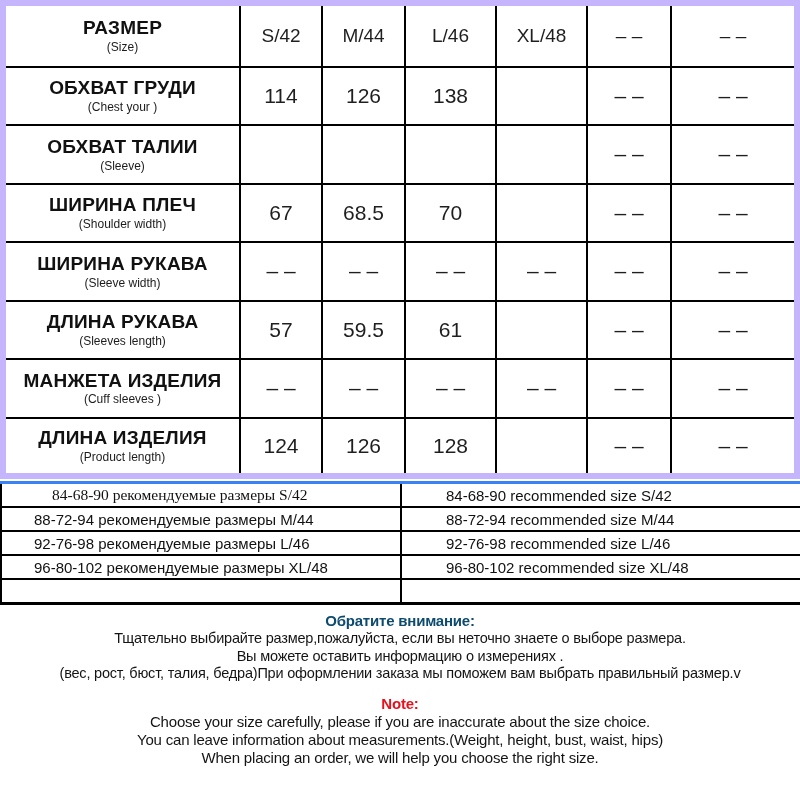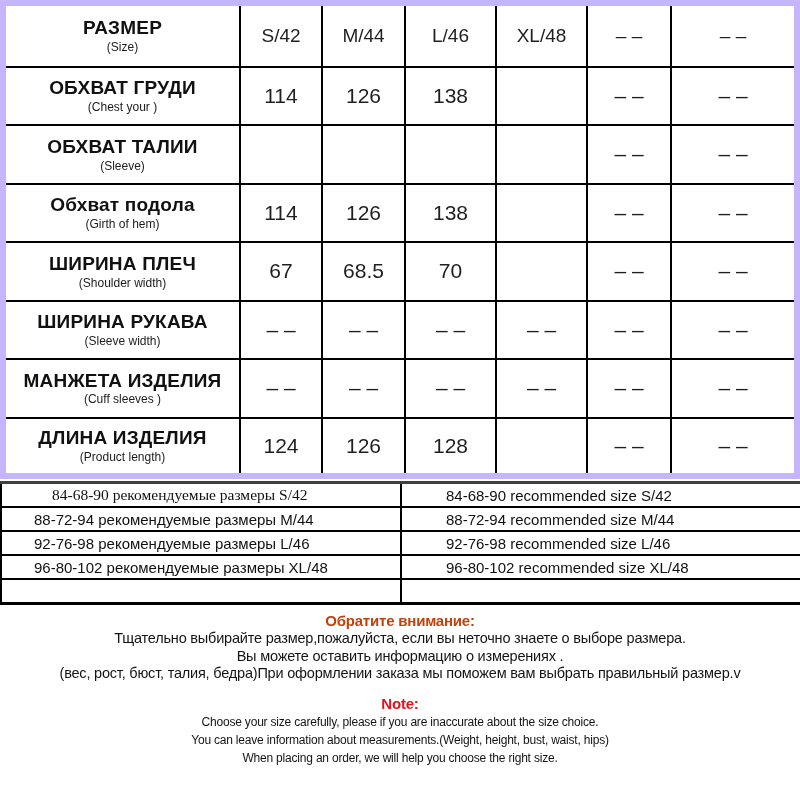--- a/index.html
+++ b/index.html
@@ -44,21 +44,21 @@
   }
   td.val { font-size: 21px; color: #1f1f1f; }
   tr.first td.val { font-size: 19px; }
 
   
   table.rec-table {
     border-collapse: collapse;
     table-layout: fixed;
     width: 800px;
     margin-top: 2px;
-    border-top: 3px solid #404040;
+    border-top: 3px solid #3b82f6;
     border-bottom: 3px solid #000;
     border-left: 2px solid #000;
   }
   table.rec-table td {
     border-top: 2px solid #000;
     border-bottom: 2px solid #000;
     height: 20px;
     font-size: 15px;
     padding: 1px 0 1px 32px;
     vertical-align: middle;
@@ -83,21 +83,21 @@
     font-size: 15px;
     font-weight: bold;
     line-height: 18px;
   }
   .note-line {
     font-size: 14.5px;
     line-height: 17.5px;
     color: #141414;
   }
   .note-en { margin-top: 12px; }
-  .note-en .note-line { font-size: 12px; line-height: 18px; }
+  .note-en .note-line { font-size: 15px; line-height: 18px; }
 </style>
 </head>
 <body>
 
 <div class="page">
 
   <table class="main-table">
     <colgroup>
       <col style="width:237px">
         <col style="width:82px">
@@ -139,51 +139,51 @@
         </td>
         <td class="val"></td>
         <td class="val"></td>
         <td class="val"></td>
         <td class="val"></td>
         <td class="val">– –</td>
         <td class="val">– –</td>
       </tr>
       <tr>
         <td class="lbl">
-          <div class="ru">Обхват подола</div>
-          <div class="en">(Girth of hem)</div>
-        </td>
-        <td class="val">114</td>
-        <td class="val">126</td>
-        <td class="val">138</td>
-        <td class="val"></td>
-        <td class="val">– –</td>
-        <td class="val">– –</td>
-      </tr>
-      <tr>
-        <td class="lbl">
           <div class="ru">ШИРИНА ПЛЕЧ</div>
           <div class="en">(Shoulder width)</div>
         </td>
         <td class="val">67</td>
         <td class="val">68.5</td>
         <td class="val">70</td>
         <td class="val"></td>
         <td class="val">– –</td>
         <td class="val">– –</td>
       </tr>
       <tr>
         <td class="lbl">
           <div class="ru">ШИРИНА РУКАВА</div>
           <div class="en">(Sleeve width)</div>
         </td>
         <td class="val">– –</td>
         <td class="val">– –</td>
         <td class="val">– –</td>
         <td class="val">– –</td>
+        <td class="val">– –</td>
+        <td class="val">– –</td>
+      </tr>
+      <tr>
+        <td class="lbl">
+          <div class="ru">ДЛИНА РУКАВА</div>
+          <div class="en">(Sleeves length)</div>
+        </td>
+        <td class="val">57</td>
+        <td class="val">59.5</td>
+        <td class="val">61</td>
+        <td class="val"></td>
         <td class="val">– –</td>
         <td class="val">– –</td>
       </tr>
       <tr>
         <td class="lbl">
           <div class="ru">МАНЖЕТА ИЗДЕЛИЯ</div>
           <div class="en">(Cuff sleeves )</div>
         </td>
         <td class="val">– –</td>
         <td class="val">– –</td>
@@ -231,21 +231,21 @@
       </tr>
       <tr>
         <td class="rec-ru"></td>
         <td class="rec-en"></td>
       </tr>
     </tbody>
   </table>
 
   <div class="notes">
     <div class="note-ru">
-      <div class="note-title" style="color:#c2410c;">Обратите внимание:</div>
+      <div class="note-title" style="color:#0c4a6e;">Обратите внимание:</div>
       <div class="note-line">Тщательно выбирайте размер,пожалуйста, если вы неточно знаете о выборе размера.</div>
       <div class="note-line">Вы можете оставить информацию о измерениях .</div>
       <div class="note-line">(вес, рост, бюст, талия, бедра)При оформлении заказа мы поможем вам выбрать правильный размер.v</div>
     </div>
     <div class="note-en">
       <div class="note-title" style="color:#e8101c;">Note:</div>
       <div class="note-line">Choose your size carefully, please if you are inaccurate about the size choice.</div>
       <div class="note-line">You can leave information about measurements.(Weight, height, bust, waist, hips)</div>
       <div class="note-line">When placing an order, we will help you choose the right size.</div>
     </div>

